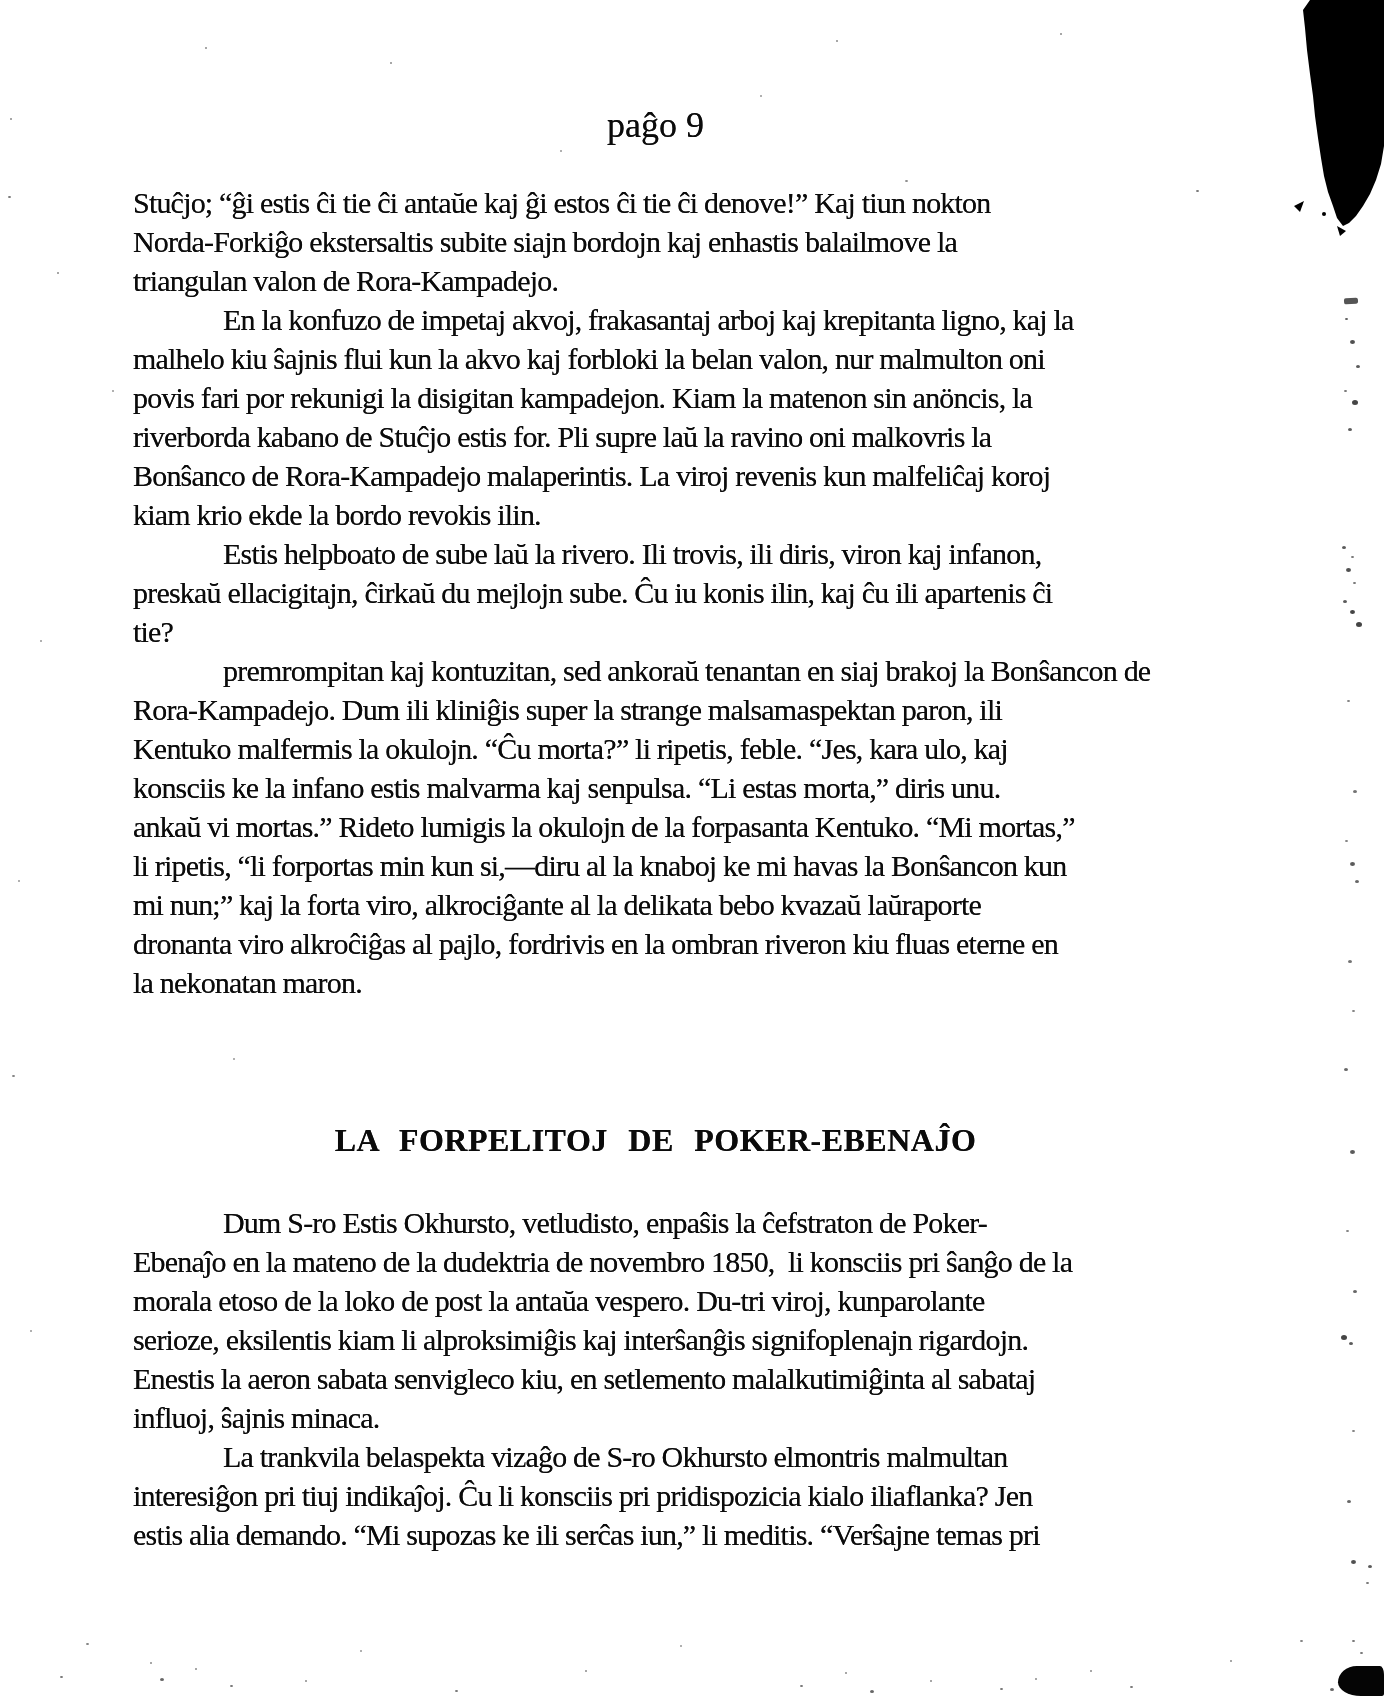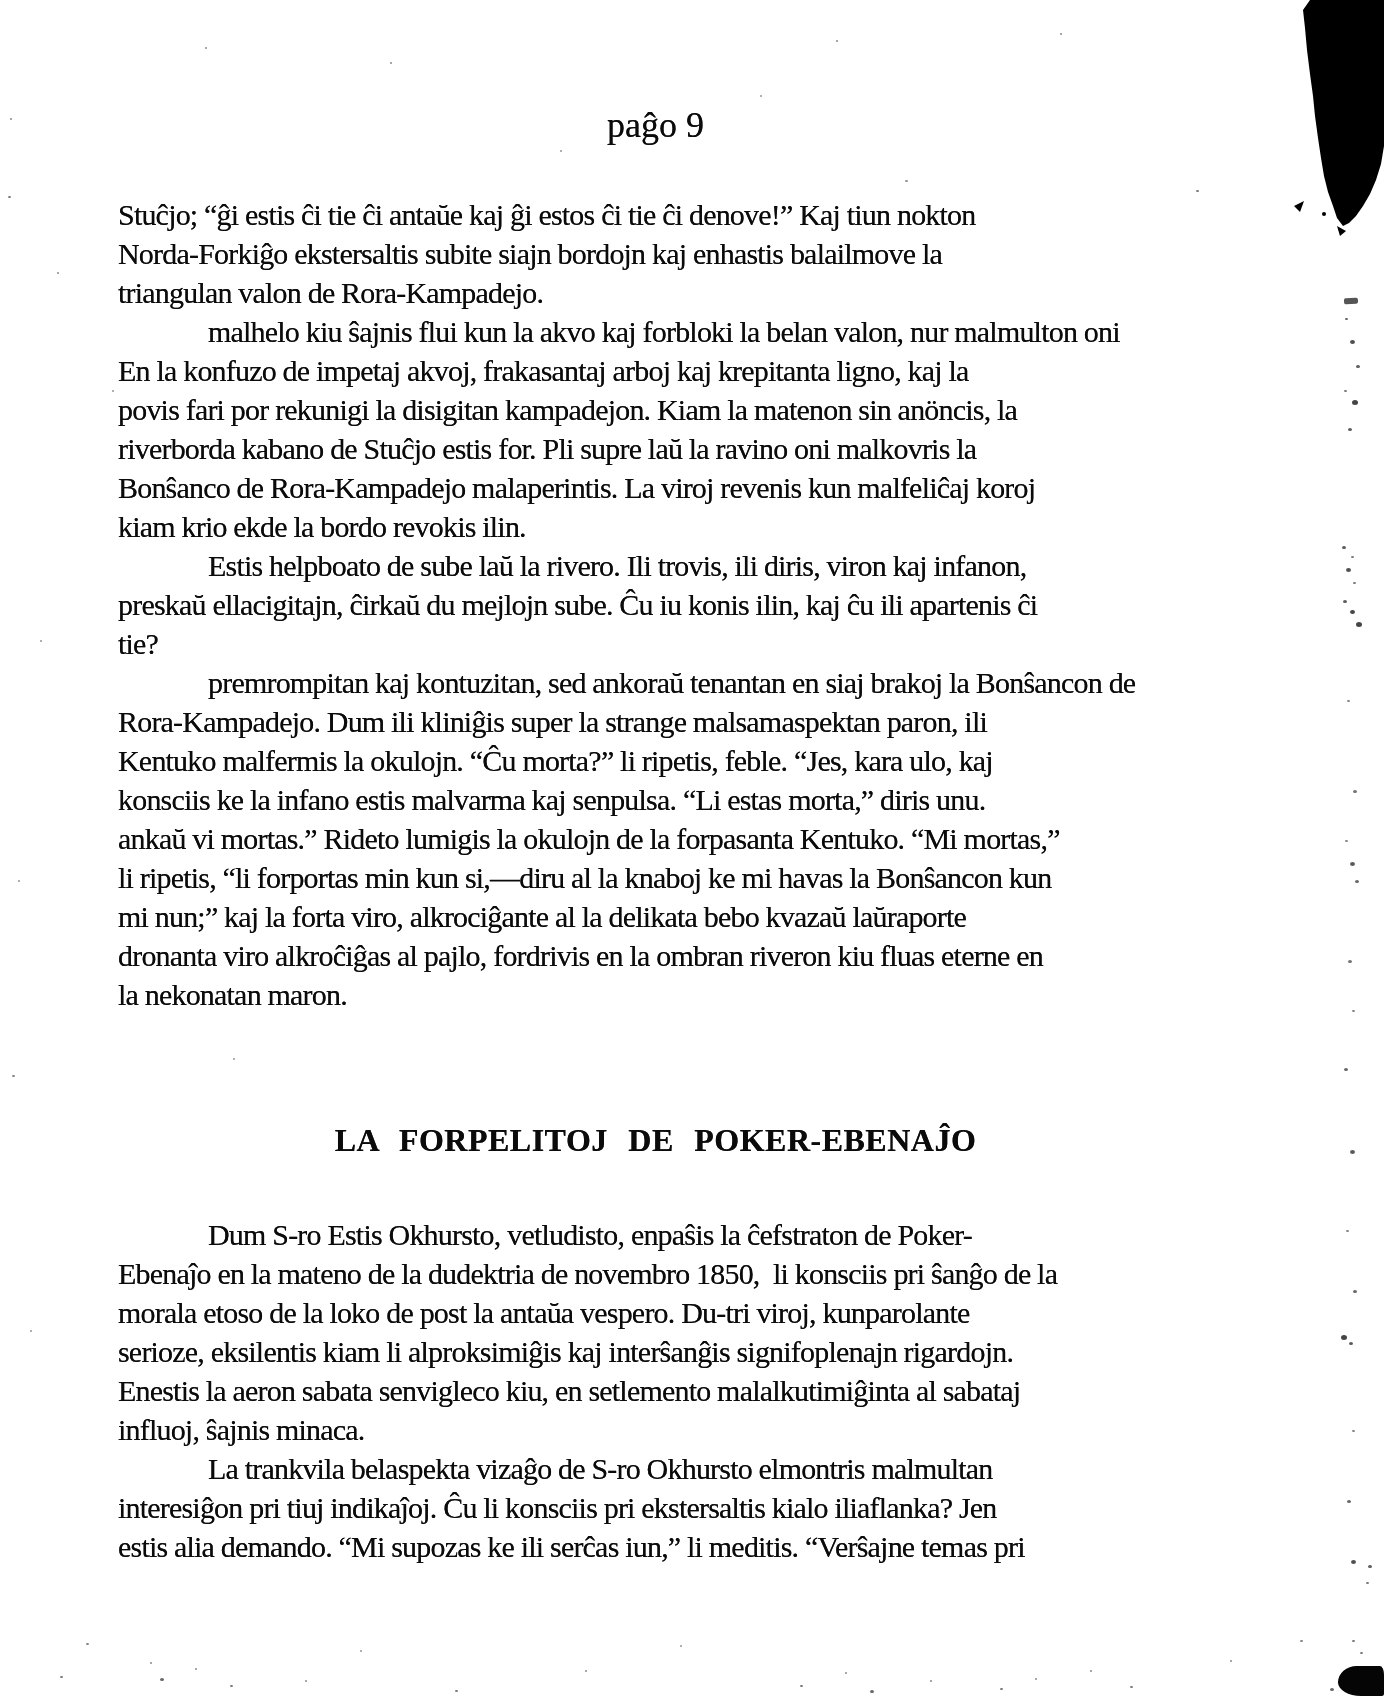--- a/index.html
+++ b/index.html
@@ -16,27 +16,26 @@
     position:absolute;
     top:104px;
     left:133px;
     width:1045px;
     text-align:center;
     font-size:36px;
     text-shadow:0 0 .5px rgba(0,0,0,.75);
   }
   .body{
     position:absolute;
-    left:118px;
+    left:133px;
     width:1045px;
     font-size:30px;
     line-height:39px;
     letter-spacing:-0.8px;
     text-shadow:0 0 .5px rgba(0,0,0,.75);
-    margin-top:12px;
   }
   .body-top{ top:183px; }
   .body-bottom{ top:1203px; }
   .para{ margin:0; padding:0; }
   .para.indent .line:first-child{ padding-left:90px; }
   .line{ display:block; white-space:pre; }
   .section-heading{
     position:absolute;
     top:1122px;
     left:133px;
@@ -90,22 +89,22 @@
 
   <div class="page-header">paĝo 9</div>
 
   <div class="body body-top">
       <p class="para">
         <span class="line">Stuĉjo; “ĝi estis ĉi tie ĉi antaŭe kaj ĝi estos ĉi tie ĉi denove!” Kaj tiun nokton</span>
         <span class="line">Norda-Forkiĝo ekstersaltis subite siajn bordojn kaj enhastis balailmove la</span>
         <span class="line">triangulan valon de Rora-Kampadejo.</span>
       </p>
       <p class="para indent">
+        <span class="line">En la konfuzo de impetaj akvoj, frakasantaj arboj kaj krepitanta ligno, kaj la</span>
         <span class="line">malhelo kiu ŝajnis flui kun la akvo kaj forbloki la belan valon, nur malmulton oni</span>
-        <span class="line">En la konfuzo de impetaj akvoj, frakasantaj arboj kaj krepitanta ligno, kaj la</span>
         <span class="line">povis fari por rekunigi la disigitan kampadejon. Kiam la matenon sin anöncis, la</span>
         <span class="line">riverborda kabano de Stuĉjo estis for. Pli supre laŭ la ravino oni malkovris la</span>
         <span class="line">Bonŝanco de Rora-Kampadejo malaperintis. La viroj revenis kun malfeliĉaj koroj</span>
         <span class="line">kiam krio ekde la bordo revokis ilin.</span>
       </p>
       <p class="para indent">
         <span class="line">Estis helpboato de sube laŭ la rivero. Ili trovis, ili diris, viron kaj infanon,</span>
         <span class="line">preskaŭ ellacigitajn, ĉirkaŭ du mejlojn sube. Ĉu iu konis ilin, kaj ĉu ili apartenis ĉi</span>
         <span class="line">tie?</span>
       </p>
@@ -128,21 +127,21 @@
       <p class="para indent">
         <span class="line">Dum S-ro Estis Okhursto, vetludisto, enpaŝis la ĉefstraton de Poker-</span>
         <span class="line">Ebenaĵo en la mateno de la dudektria de novembro 1850,  li konsciis pri ŝanĝo de la</span>
         <span class="line">morala etoso de la loko de post la antaŭa vespero. Du-tri viroj, kunparolante</span>
         <span class="line">serioze, eksilentis kiam li alproksimiĝis kaj interŝanĝis signifoplenajn rigardojn.</span>
         <span class="line">Enestis la aeron sabata senvigleco kiu, en setlemento malalkutimiĝinta al sabataj</span>
         <span class="line">influoj, ŝajnis minaca.</span>
       </p>
       <p class="para indent">
         <span class="line">La trankvila belaspekta vizaĝo de S-ro Okhursto elmontris malmultan</span>
-        <span class="line">interesiĝon pri tiuj indikaĵoj. Ĉu li konsciis pri ekstersaltis kialo iliaflanka? Jen</span>
+        <span class="line">interesiĝon pri tiuj indikaĵoj. Ĉu li konsciis pri pridispozicia kialo iliaflanka? Jen</span>
         <span class="line">estis alia demando. “Mi supozas ke ili serĉas iun,” li meditis. “Verŝajne temas pri</span>
       </p>
     </div>
 
   <div class="artifacts">
     <svg class="blob-top-right" viewBox="0 0 90 238" xmlns="http://www.w3.org/2000/svg">
       <path fill="#000000" d="M16,0 L90,0 L90,146 L87,164 L82,180 L76,194 L69,206
                L62,216 L55,223 L49,226 L43,218 L39,206 L34,192 L30,176 L27,158
                L24,138 L21,116 L19,96 L16,74 L13,50 L11,28 L9,10 Z"></path>
       <path fill="#000000" d="M43,226 L52,231 L46,236 Z"></path>

